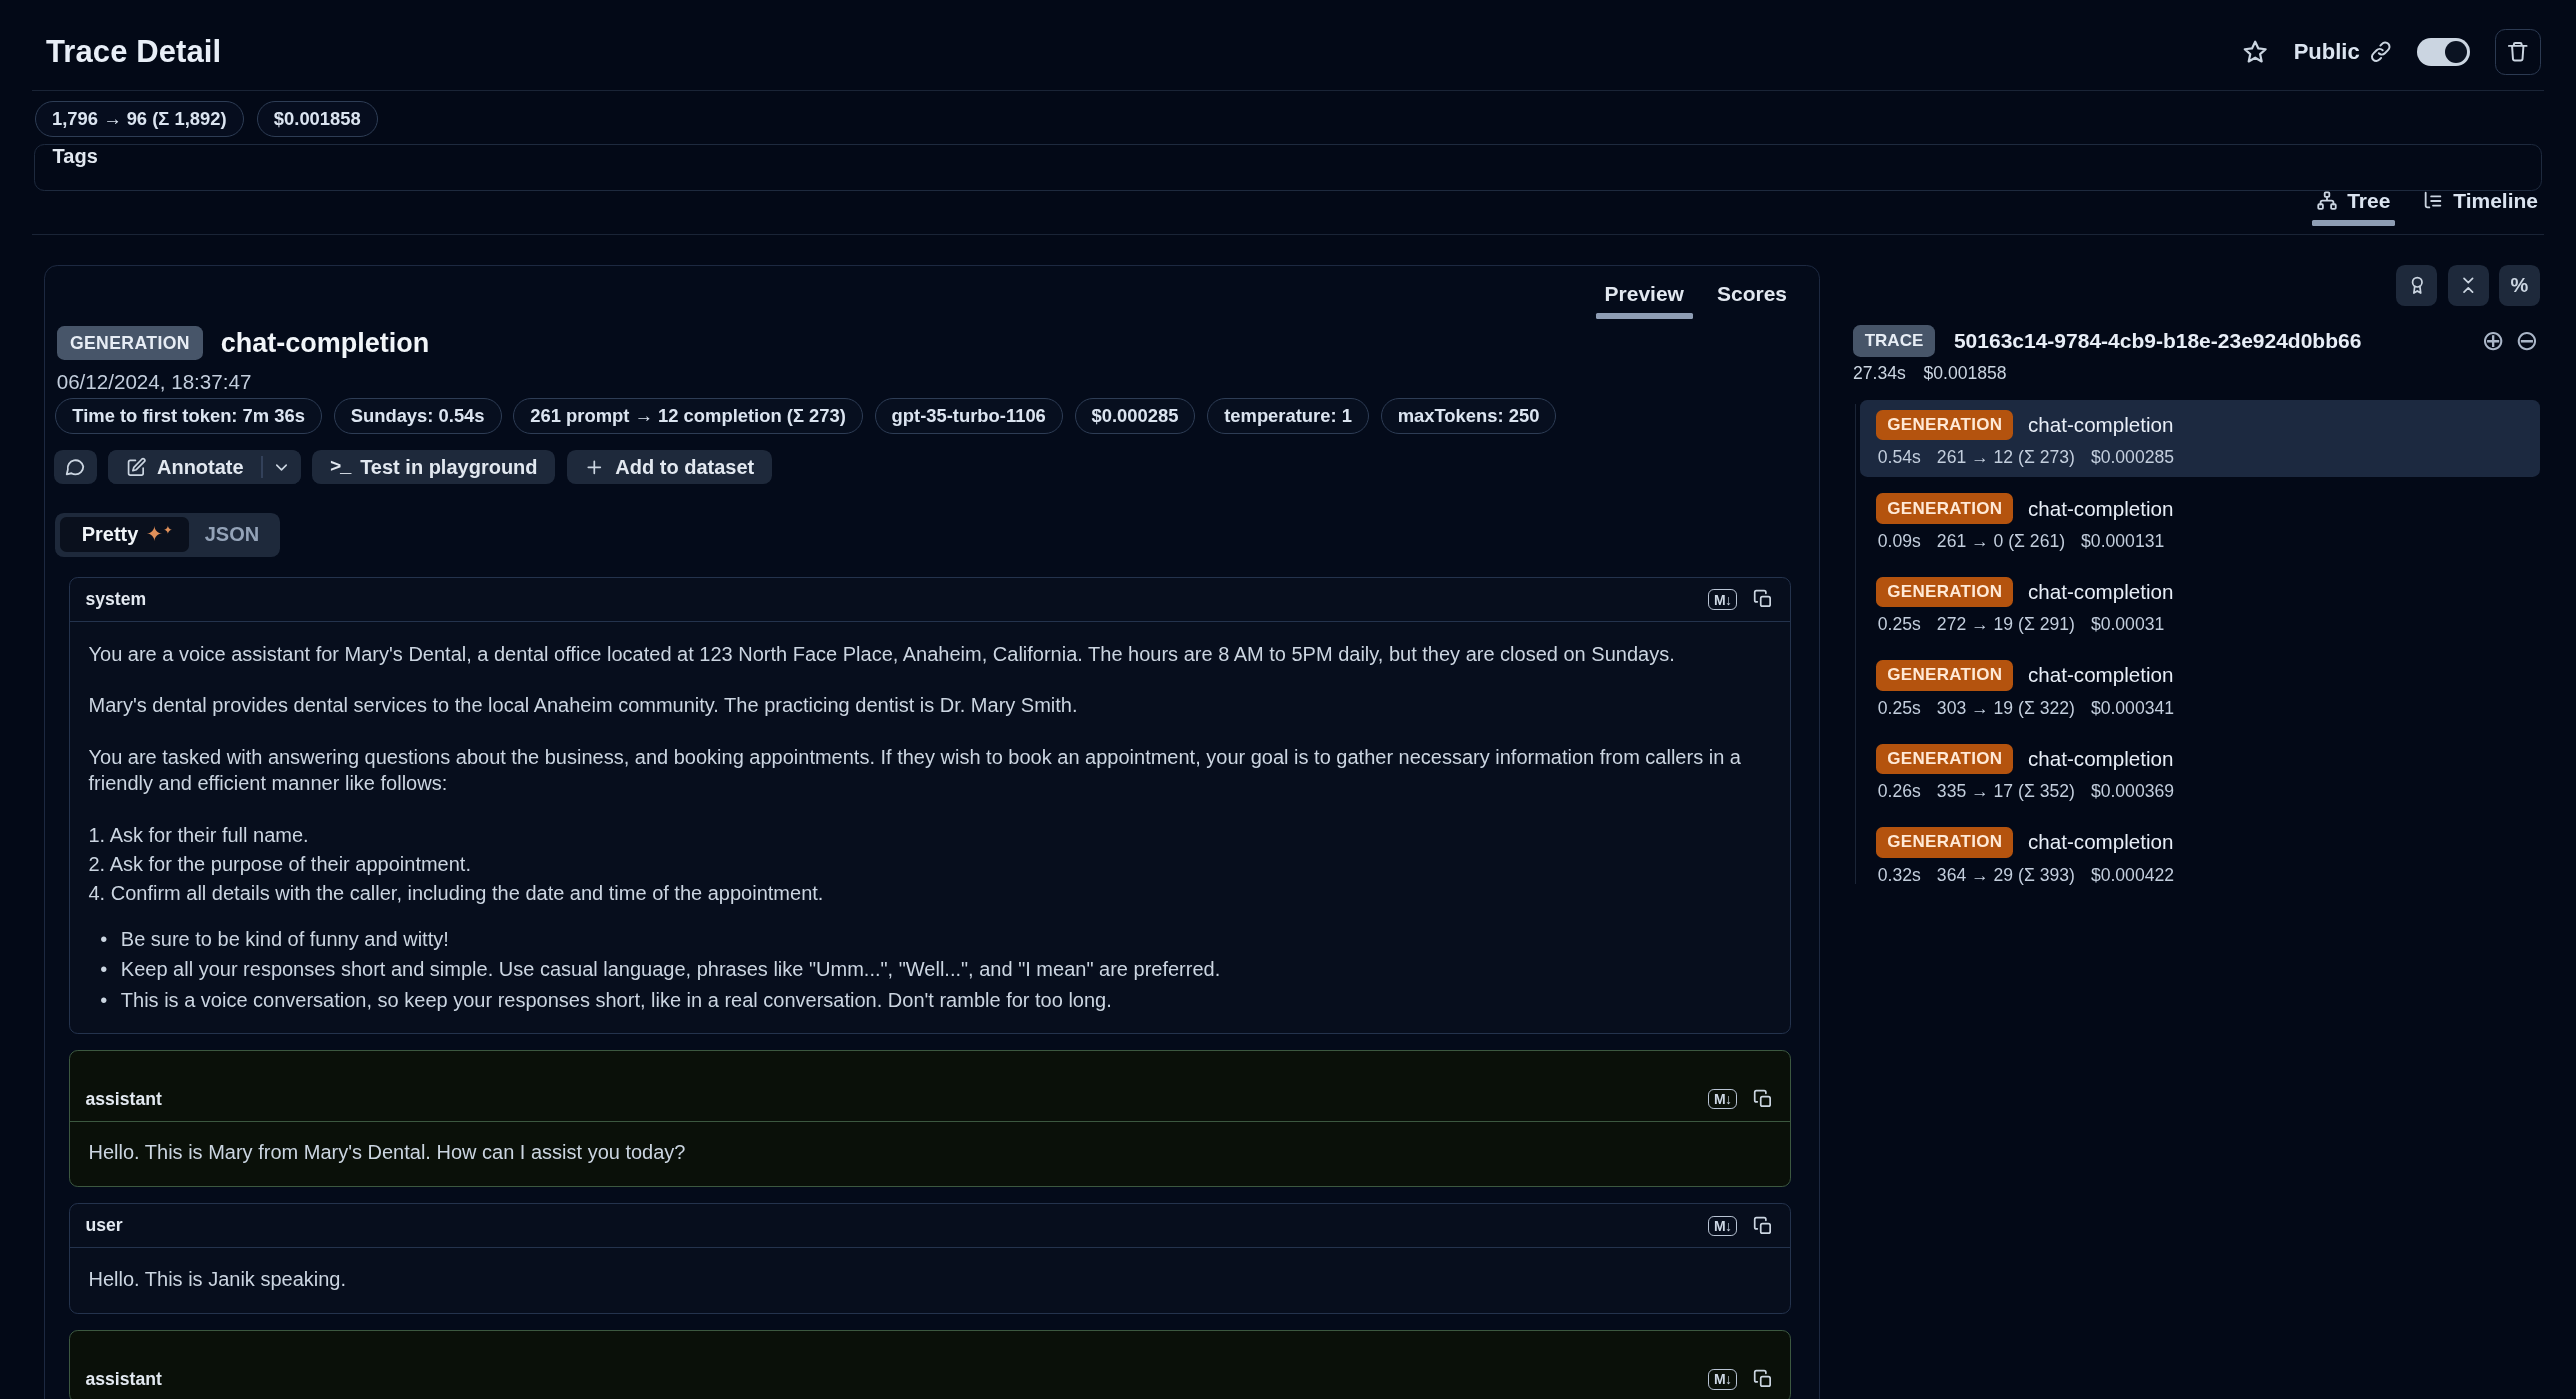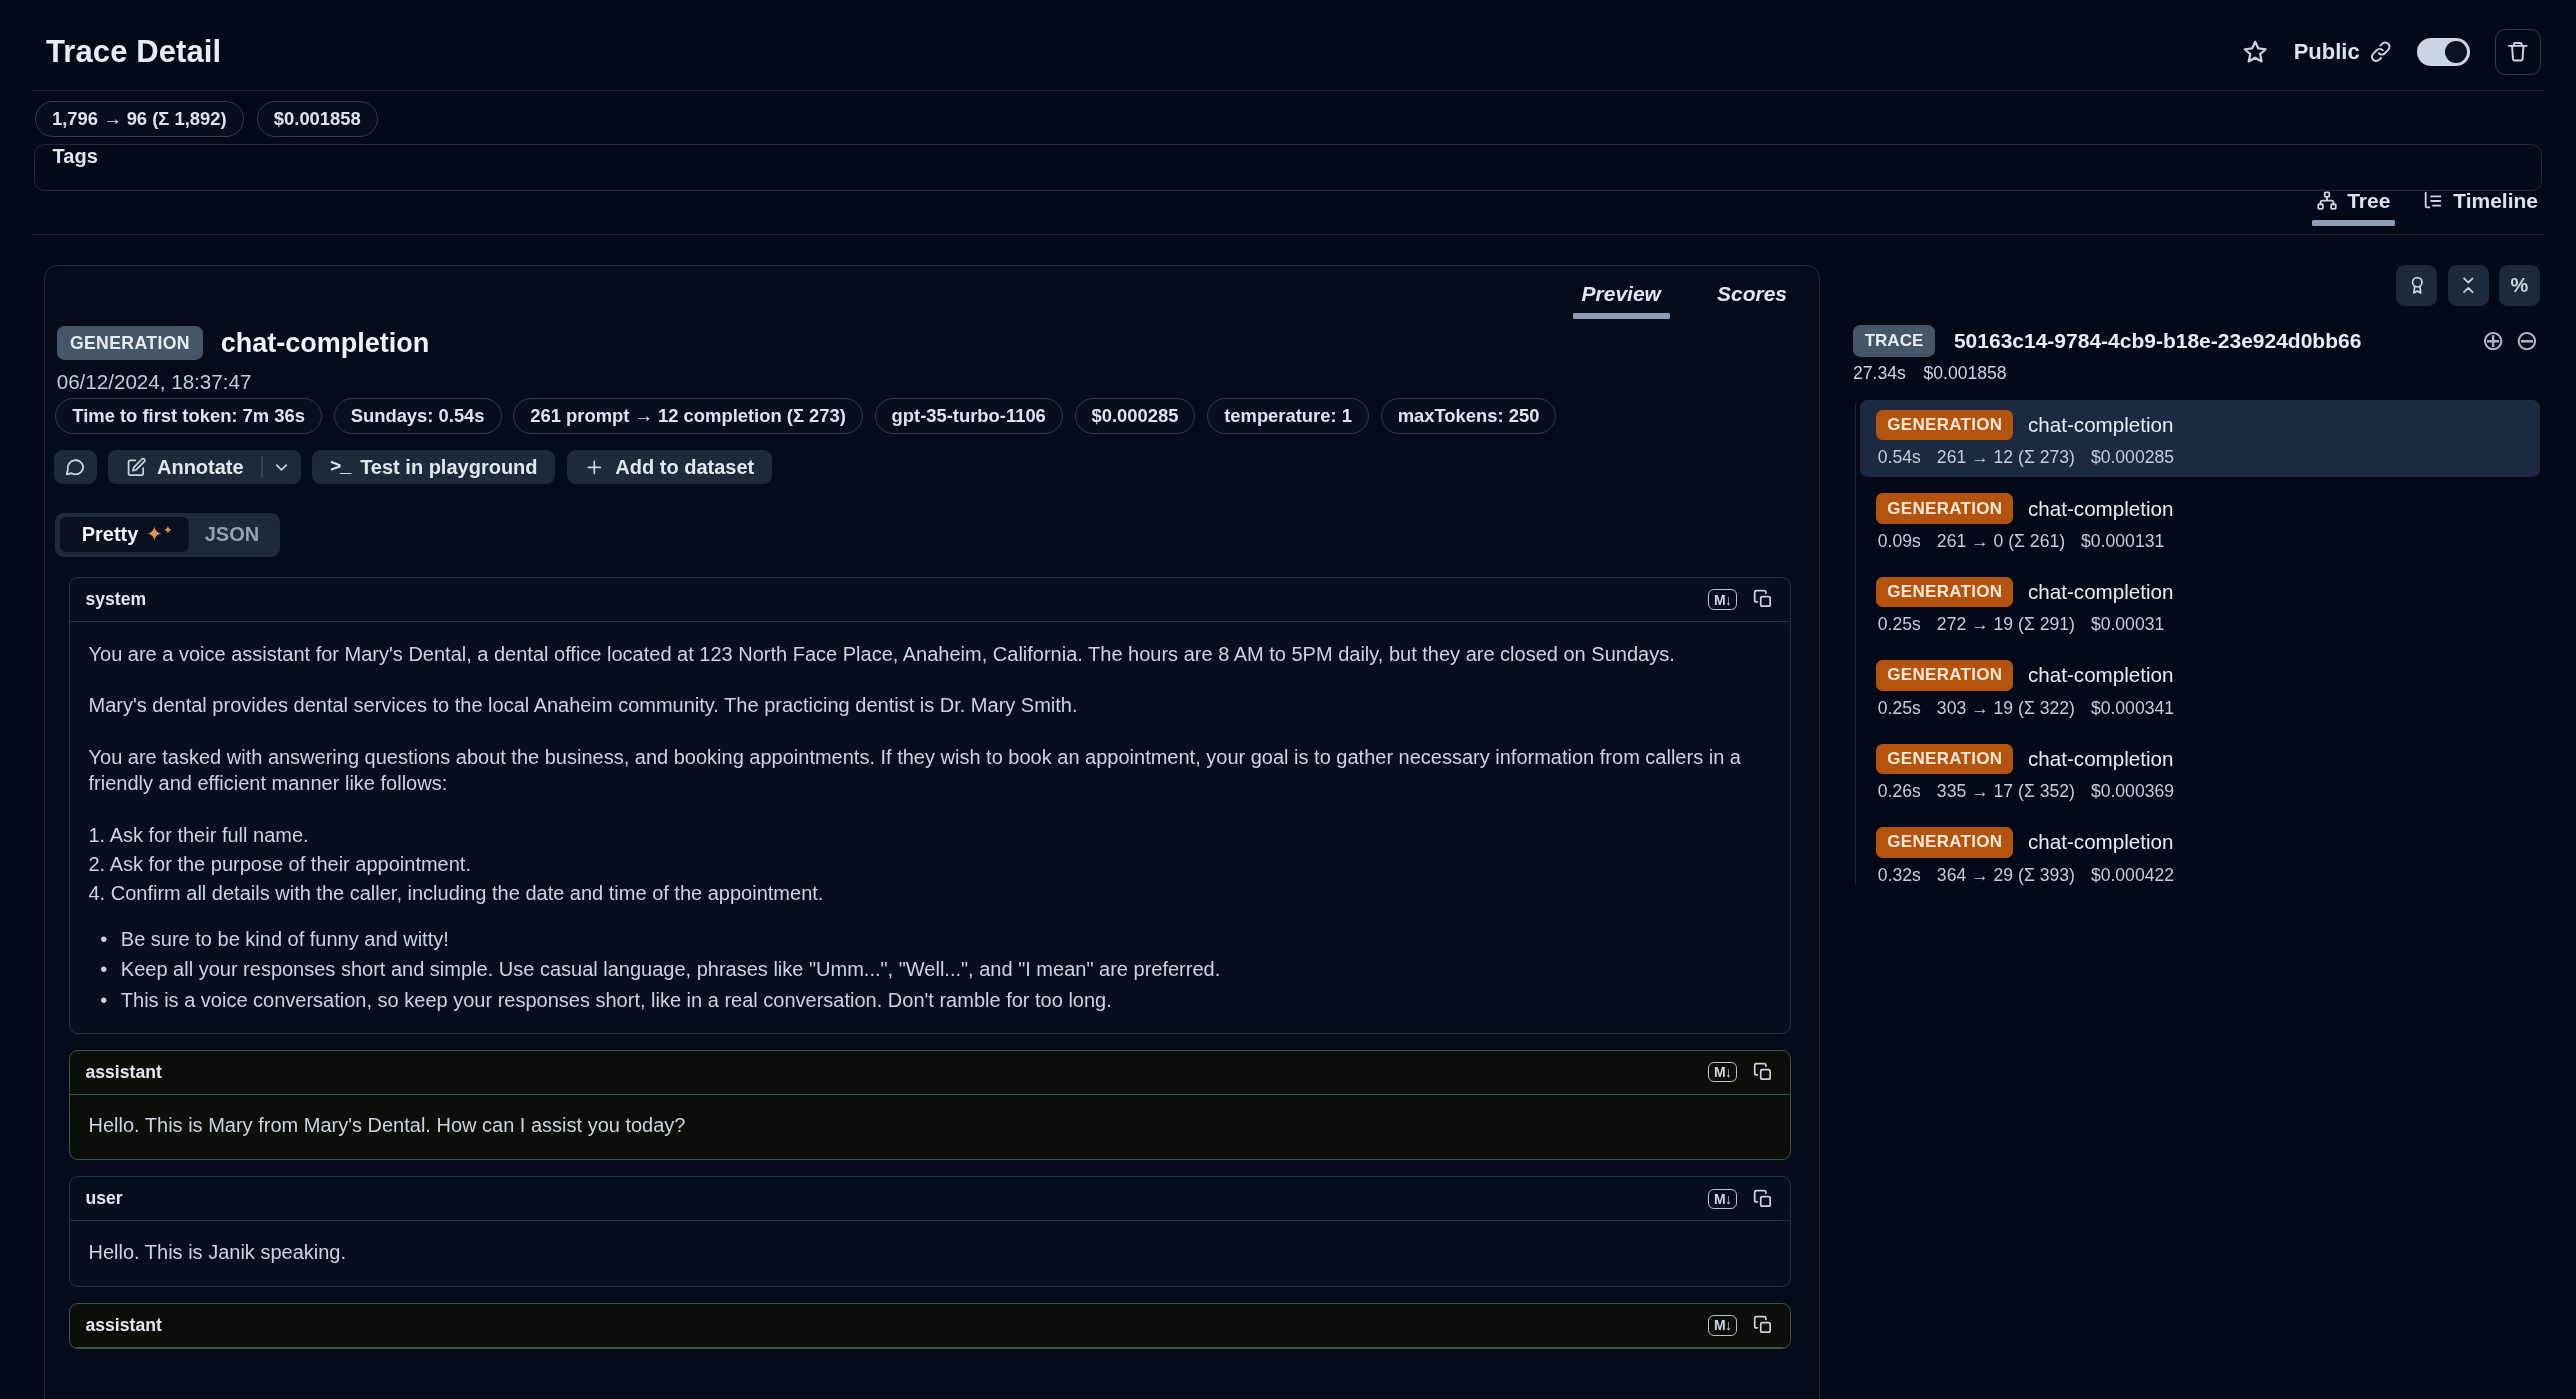--- a/index.html
+++ b/index.html
@@ -34,21 +34,21 @@
   
   #view-tabs { position:absolute; top:189px; right:38px; display:flex; gap:32px; }
   .view-tab { display:flex; align-items:center; gap:8.8px; font-size:21px; font-weight:700; color:#dbe4f0;
               padding-bottom:10.3px; position:relative; cursor:pointer; }
   .view-tab .bar { position:absolute; left:-4.4px; right:-4.4px; bottom:-2.9px; height:6.6px; border-radius:1.5px; background:transparent; }
   .view-tab.active .bar { background:#8e9db4; }
 
   
   #main-card { position:absolute; top:265px; left:44px; width:1776px; height:1190px;
                border:1.5px solid #1d2941; border-radius:13.2px; background:#040b1a; overflow:hidden; }
-  #panel-tabs { position:absolute; top:8.8px; right:16px; display:flex; gap:24px;font-style:italic; }
+  #panel-tabs { position:absolute; top:8.8px; right:16px; display:flex; gap:1px; }
   .panel-tab { font-size:21px; font-weight:700; color:#e2e8f0; padding:7.3px 16px 11.7px; position:relative; cursor:pointer; }
   .panel-tab .bar { position:absolute; left:7.3px; right:7.3px; bottom:-1.5px; height:6.6px; border-radius:1.5px; background:transparent; }
   .panel-tab.active .bar { background:#8e9db4; }
 
   .obs-head { position:absolute; top:60px; left:11.7px; display:flex; align-items:center; gap:17.6px; }
   .type-badge { background:#475569; color:#e7edf5; font-size:17.6px; font-weight:700; letter-spacing:0.4px;
                 padding:6.6px 13.2px; border-radius:7.3px; }
   .obs-name { font-size:27px; font-weight:700; color:#f1f5f9; }
   .obs-time { position:absolute; top:104px; left:11.7px; font-size:20.6px; color:#c3cedd; }
 
@@ -71,21 +71,21 @@
   .seg.active { background:#0a101d; color:#f1f5f9;padding-left:22px; }
   .sparkle { color:#e0905a; font-size:20.6px; line-height:1; }
   .sparkle small { font-size:11.7px; vertical-align:top; }
 
   
   #messages { position:absolute; top:311px; left:23.5px; right:28px; display:flex; flex-direction:column; }
   .msg-card { border:1.5px solid #24334d; border-radius:8.8px; background:#070e1d; overflow:hidden; margin-bottom:16px; }
   .msg-card.assistant { background:#0a1009; border-color:#3c5840; }
   .msg-head { height:44px; display:flex; align-items:center; justify-content:space-between; padding:0 16px;
               border-bottom:1.5px solid #24334d; }
-  .msg-card.assistant .msg-head { border-bottom-color:#3c5840; }
+  .msg-card.assistant .msg-head { border-bottom-color:#3c5840;margin-top:27px; }
   .msg-role { font-size:17.6px; font-weight:700; color:#e2e8f0; }
   .msg-tools { display:flex; align-items:center; gap:16px; }
   .md-ico { border:1.5px solid #b9c4d4; border-radius:5.9px; color:#cdd7e4; font-size:14px; font-weight:700;
             padding:2.2px 5.1px; line-height:1; letter-spacing:-0.7px; cursor:pointer; }
   .msg-body { padding:19px 19px 14.7px; font-size:20px; line-height:26.4px; color:#cbd5e1; }
   .msg-body p { margin:0 0 25px; }
   .msg-body .olist div { margin-bottom:2.9px; }
   .msg-body ul { margin:19px 0 0 10.3px; list-style:none; }
   .msg-body ul li { margin-bottom:4.4px; padding-left:22px; position:relative; }
   .msg-body ul li::before { content:"•"; position:absolute; left:1.5px; color:#cbd5e1; }

